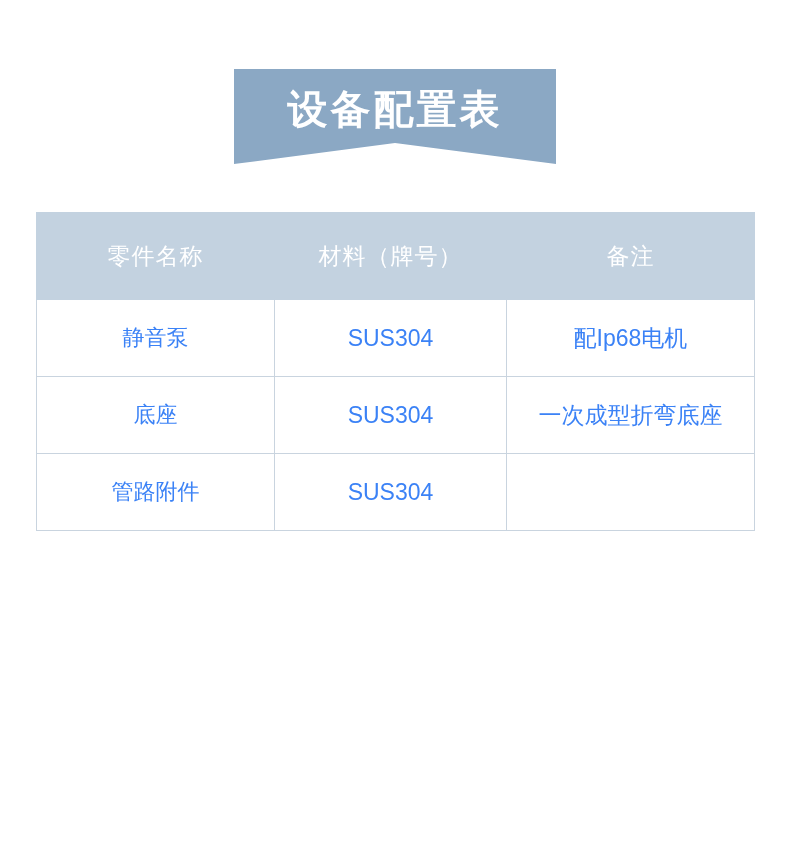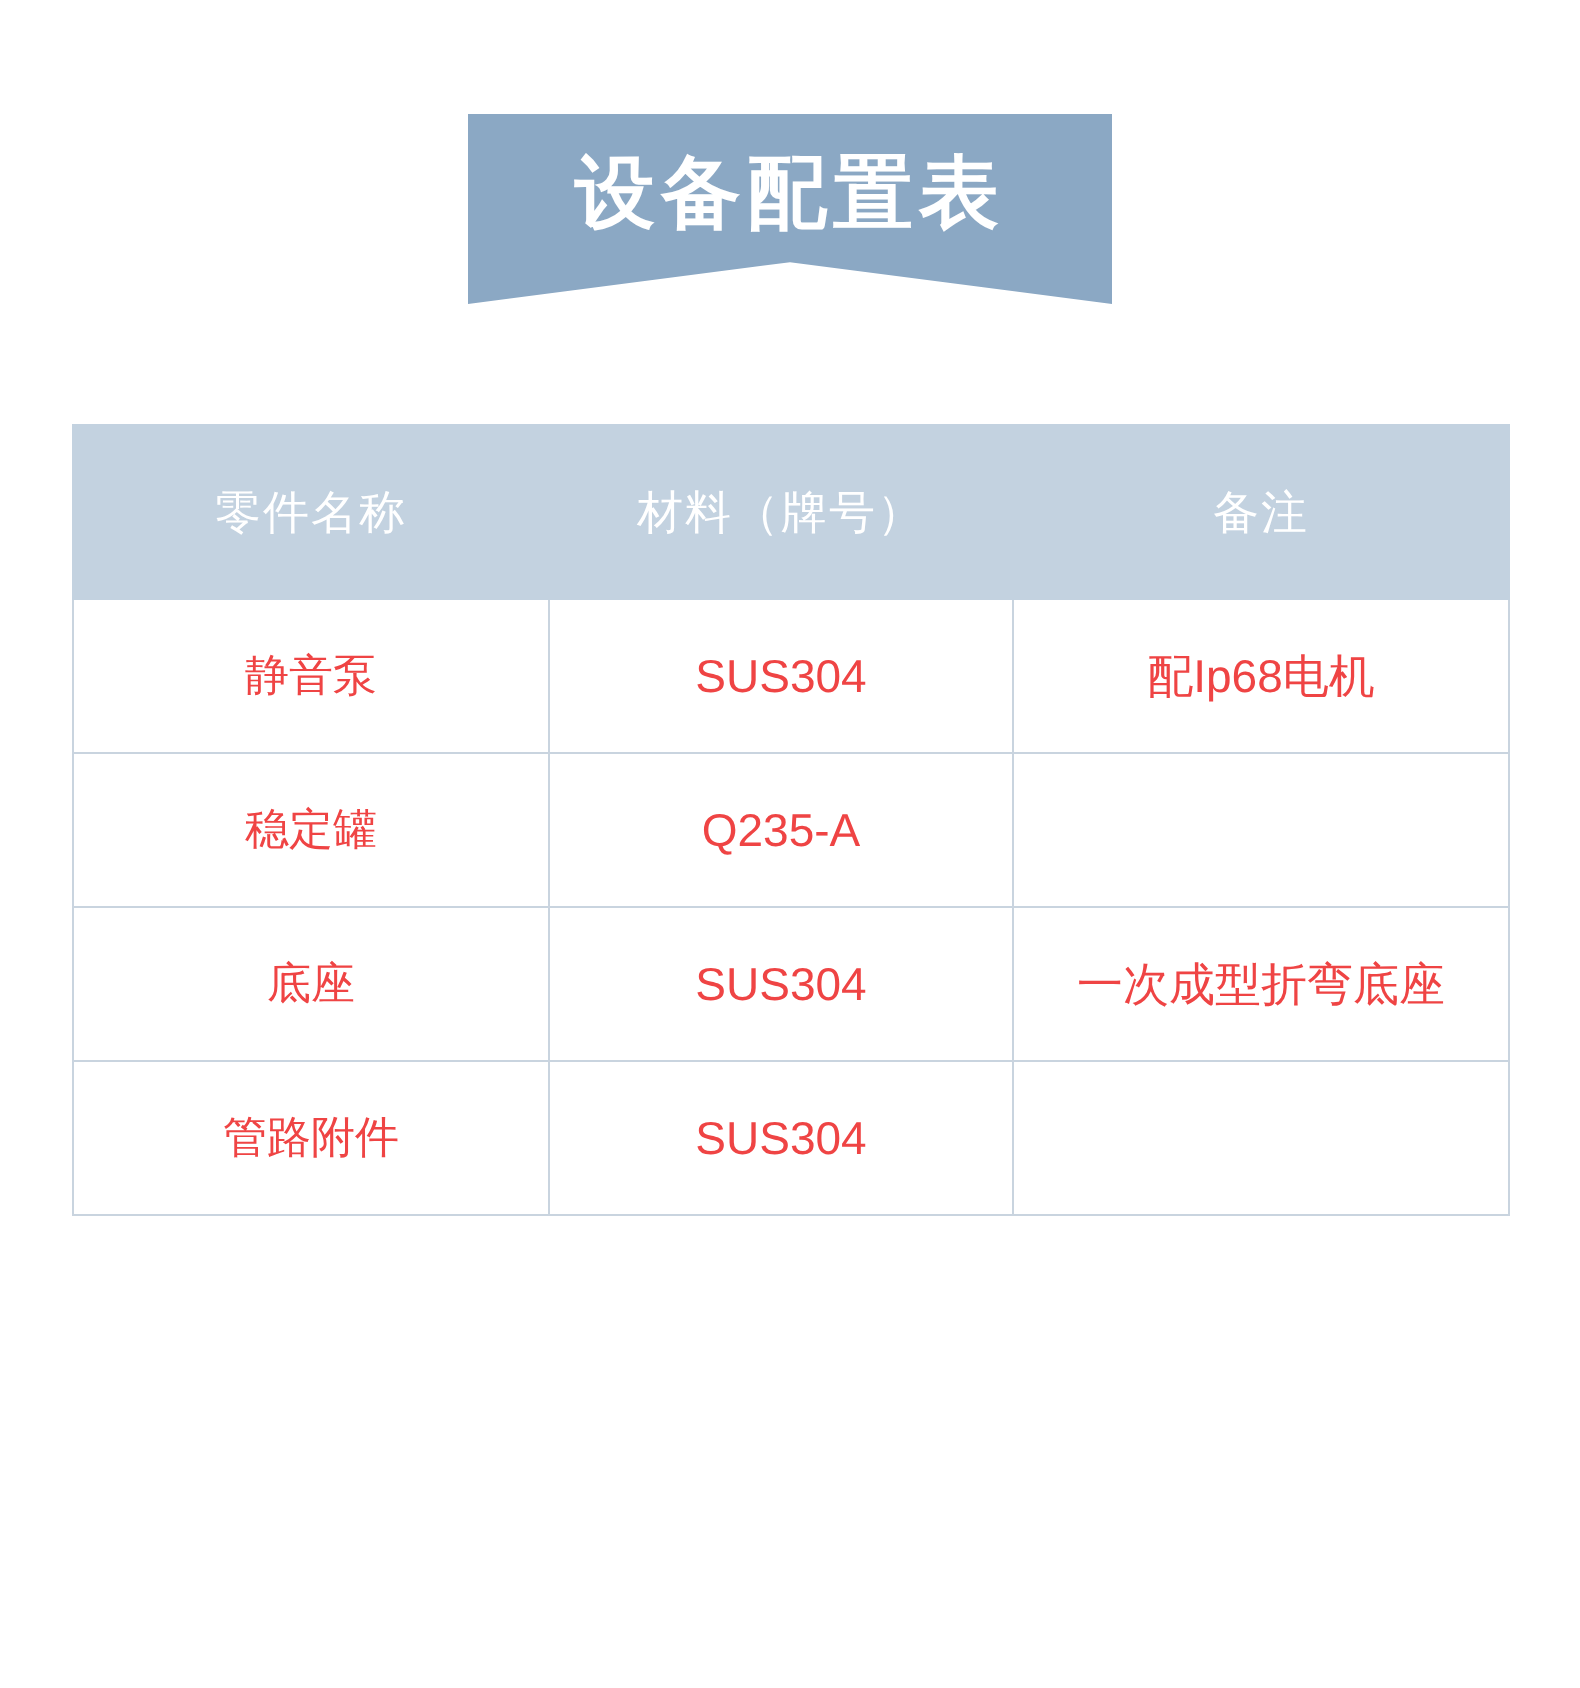--- a/index.html
+++ b/index.html
@@ -33,20 +33,21 @@
   .banner {
     position: relative;
     width: 322px;
     height: 95px;
     background: #8ba8c4;
     display: flex;
     align-items: center;
     justify-content: center;
     
     clip-path: polygon(0 0, 100% 0, 100% 100%, 50% 78%, 0 100%);
+    margin-top: 12px;
   }
   .banner-title {
     color: #ffffff;
     font-size: 40px;
     font-weight: bold;
     letter-spacing: 3px;
     line-height: 1;
     margin-bottom: 16px;
     white-space: nowrap;
   }
@@ -67,21 +68,21 @@
   table.spec col.c1 { width: 238px; }
   table.spec col.c2 { width: 232px; }
   table.spec col.c3 { width: 248px; }
 
   table.spec th,
   table.spec td {
     border: 1px solid #c9d4df;
     text-align: center;
     vertical-align: middle;
     font-weight: normal;
-    color: #ef4444;
+    color: #3b82f6;
   }
   table.spec thead th {
     height: 84px;
     background: #c3d2e0;
     color: #ffffff;
     font-size: 23px;
     letter-spacing: 1px;
     border-color: #c3d2e0;
   }
   table.spec tbody td {
@@ -118,25 +119,20 @@
           <th>备注</th>
         </tr>
       </thead>
       <tbody>
         <tr>
           <td>静音泵</td>
           <td>SUS304</td>
           <td>配Ip68电机</td>
         </tr>
         <tr>
-          <td>稳定罐</td>
-          <td>Q235-A</td>
-          <td class="cell-empty"></td>
-        </tr>
-        <tr>
           <td>底座</td>
           <td>SUS304</td>
           <td>一次成型折弯底座</td>
         </tr>
         <tr>
           <td>管路附件</td>
           <td>SUS304</td>
           <td class="cell-empty"></td>
         </tr>
       </tbody>

